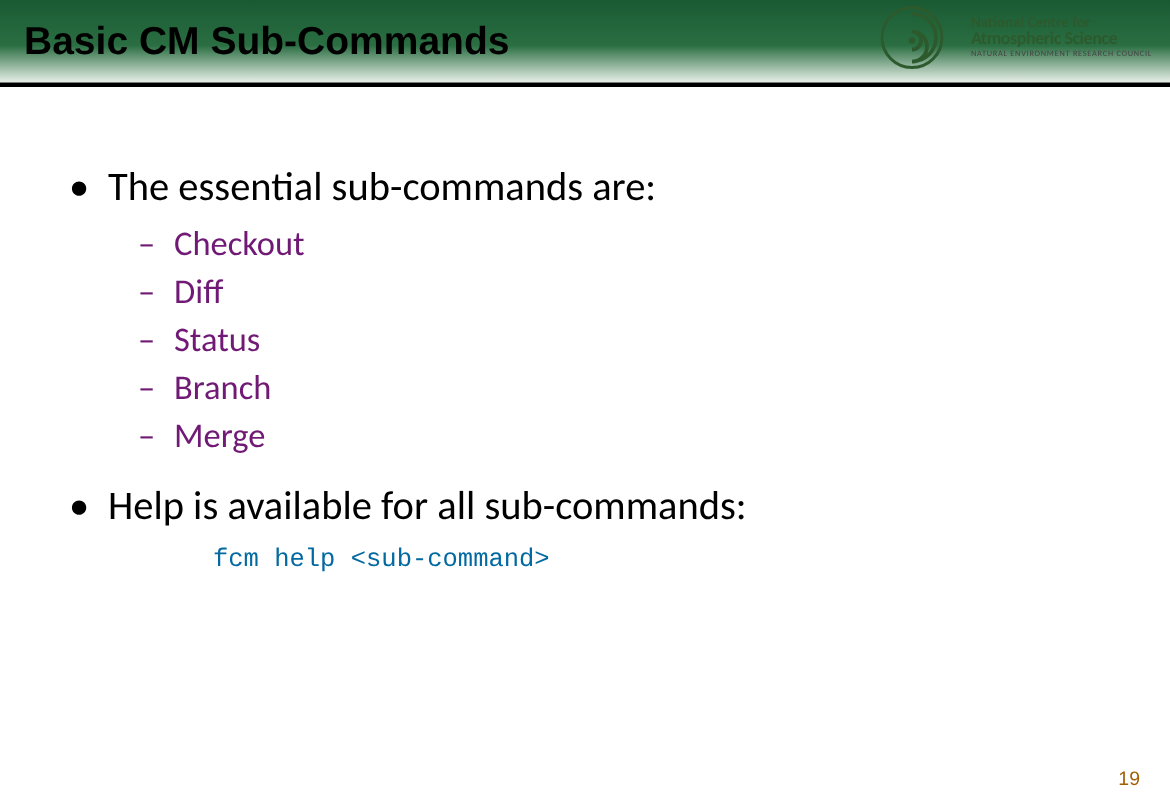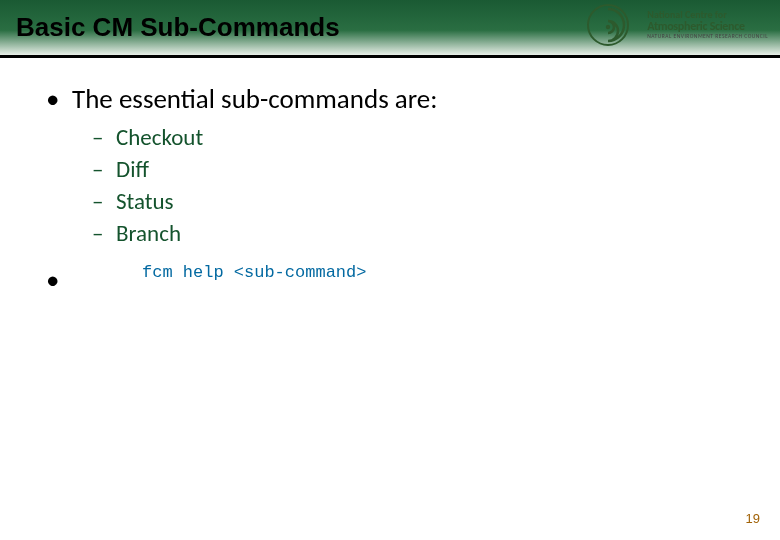--- a/index.html
+++ b/index.html
@@ -40,21 +40,21 @@
   }
   .logo-text {
     display: flex;
     flex-direction: column;
     line-height: 1;
   }
   .logo-text .line1 { font-size: 10px; color: #2d5a2d; font-weight: 600; }
   .logo-text .line2 { font-size: 12px; color: #2d5a2d; font-weight: 700; letter-spacing: -0.3px; }
   .logo-text .line3 { font-size: 5.5px; color: #444; letter-spacing: 0.5px; margin-top: 2px; }
   .content {
-    padding: 24px 40px 0 46px;
+    padding: 50px 40px 0 46px;
   }
   ul.main {
     list-style: none;
   }
   ul.main > li {
     position: relative;
     font-size: 27px;
     color: #000;
     padding-left: 26px;
     margin-bottom: 6px;
@@ -67,21 +67,21 @@
     font-size: 27px;
   }
   ul.sub {
     list-style: none;
     margin-top: 8px;
     margin-bottom: 16px;
   }
   ul.sub > li {
     position: relative;
     font-size: 23px;
-    color: #14532d;
+    color: #701a75;
     padding-left: 44px;
     margin-bottom: 4px;
   }
   ul.sub > li::before {
     content: "–";
     position: absolute;
     left: 20px;
     top: 0;
   }
   .code-block {
@@ -121,21 +121,23 @@
 
 <div class="content">
   <ul class="main">
     <li>
       <span>The essential sub-commands are:</span>
       <ul class="sub">
         <li>Checkout</li>
         <li>Diff</li>
         <li>Status</li>
         <li>Branch</li>
+        <li>Merge</li>
       </ul>
     </li>
     <li>
+      <span>Help is available for all sub-commands:</span>
       <div class="code-block">fcm help &lt;sub-command&gt;</div>
     </li>
   </ul>
 </div>
 
 <div class="page-number">19</div>
 
 </body></html>

